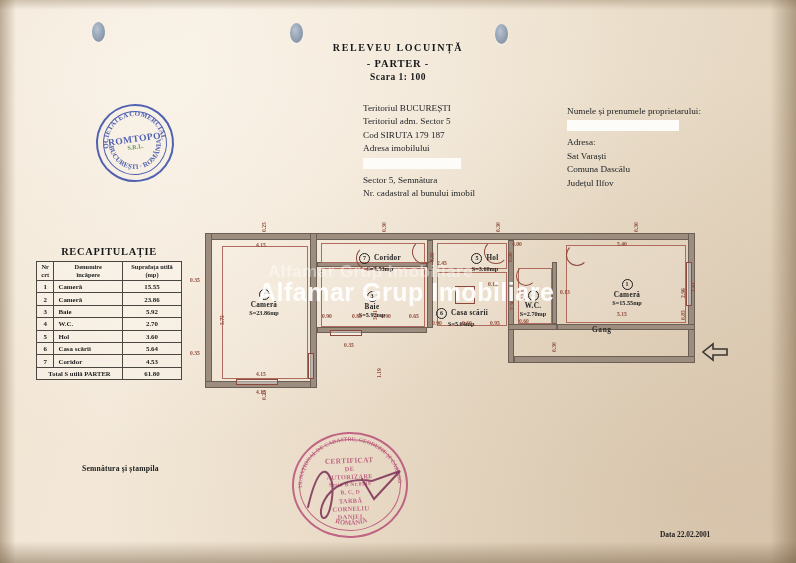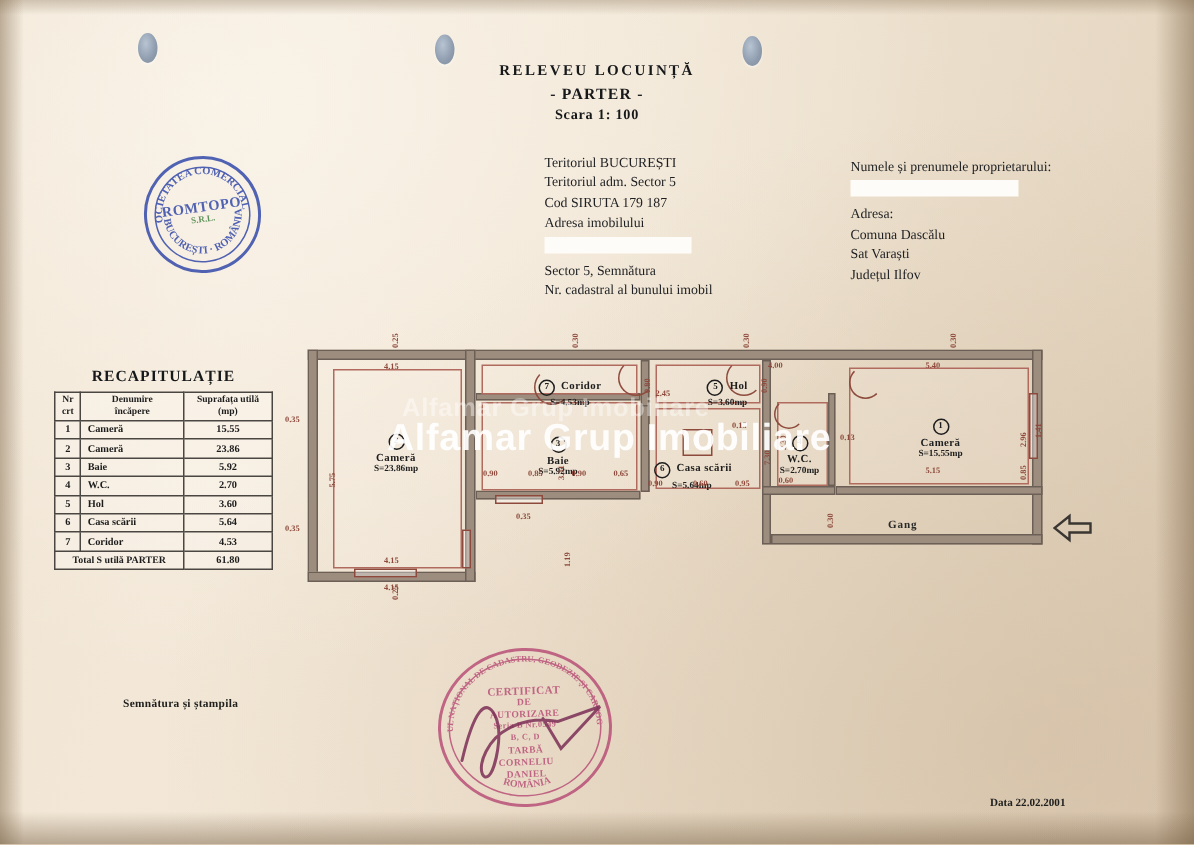--- a/index.html
+++ b/index.html
@@ -133,22 +133,22 @@
     <div>Adresa imobilului</div>
     <div class="redact" style="width:98px;margin:2px 0 5px 0;"></div>
     <div>Sector 5,  Semnătura</div>
     <div>Nr. cadastral al bunului imobil</div>
   </div>
 
   <div class="txt hdr" style="left:567px;top:105px;">
     <div>Numele și prenumele proprietarului:</div>
     <div class="redact" style="width:112px;margin:2px 0 5px 0;"></div>
     <div>Adresa:</div>
+    <div>Sat  Varaști</div>
     <div>Comuna  Dascălu</div>
-    <div>Sat  Varaști</div>
     <div>Județul  Ilfov</div>
   </div>
 
   <div id="stamp-blue">
     <div class="ring2"></div>
     <svg viewBox="0 0 74 74">
       <defs>
         <path id="arcTop" d="M 10,37 A 27,27 0 0 1 64,37"></path>
         <path id="arcBot" d="M 11,37 A 26,26 0 0 0 63,37"></path>
       </defs>
@@ -297,21 +297,21 @@
       <div class="nm">W.C.</div>
       <div class="ar">S=2.70mp</div>
     </div>
 
     <div class="rlabel" style="left:592px;top:272px;width:70px;">
       <span class="num">1</span>
       <div class="nm">Cameră</div>
       <div class="ar">S=15.55mp</div>
     </div>
 
-    <div class="gang" style="left:592px;top:345px;">Gang</div>
+    <div class="gang" style="left:592px;top:325px;">Gang</div>
 
     <div class="dim v" style="left:261px;top:232px;">0.25</div>
     <div class="dim v" style="left:381px;top:232px;">0.30</div>
     <div class="dim v" style="left:495px;top:232px;">0.30</div>
     <div class="dim v" style="left:633px;top:232px;">0.30</div>
 
     <div class="dim" style="left:256px;top:242px;">4.15</div>
     <div class="dim" style="left:512px;top:241px;">4.00</div>
     <div class="dim" style="left:617px;top:241px;">5.40</div>
 

